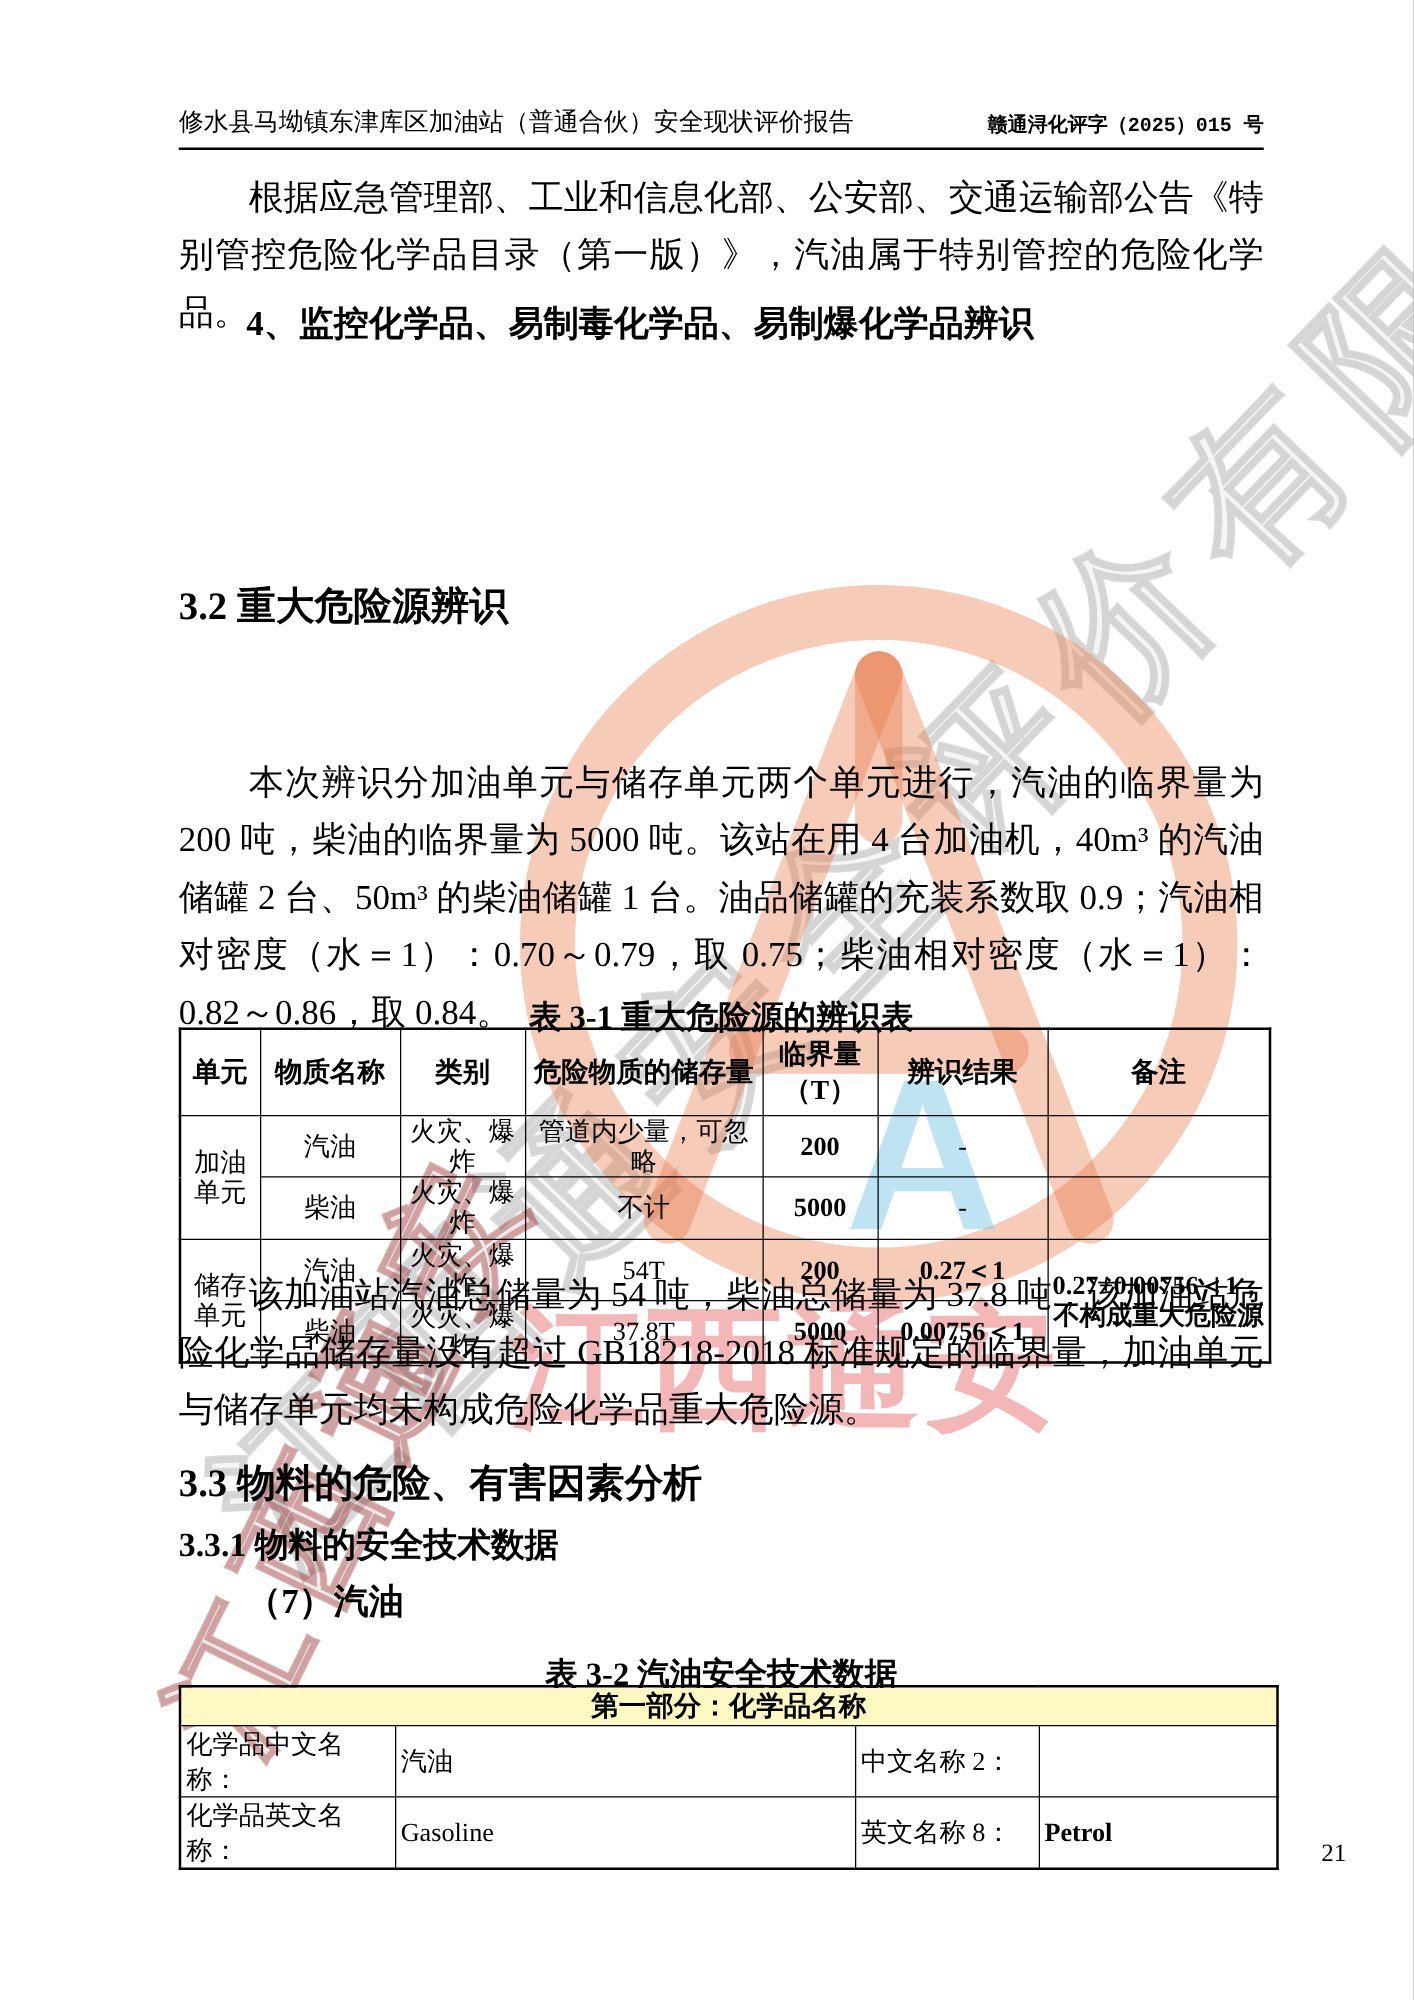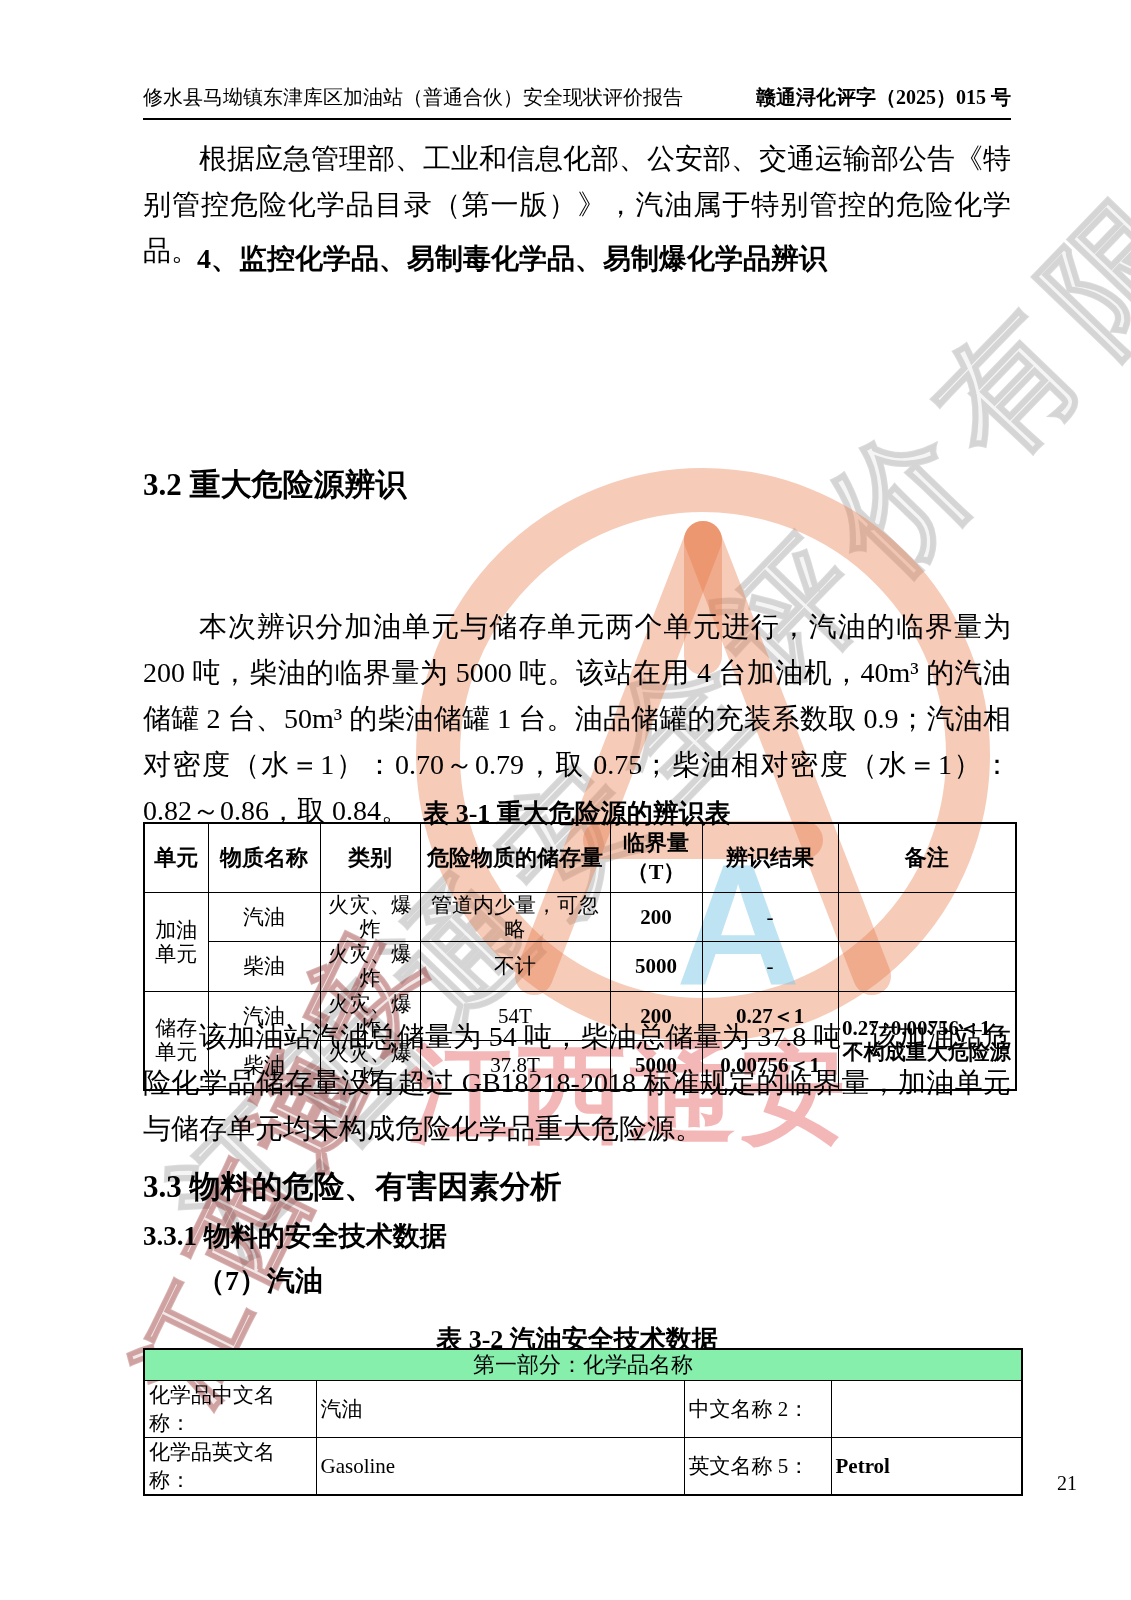--- a/index.html
+++ b/index.html
@@ -40,42 +40,42 @@
   .wm-red{
     left:408px;top:1040px;white-space:nowrap;
     font-family:"Liberation Sans","DejaVu Sans",sans-serif;
     font-size:108px;font-weight:bold;line-height:1;letter-spacing:2px;
     color:#E87272;opacity:0.5;
   }
 
   
   .hdr{left:143px;top:84px;width:868px;display:flex;justify-content:space-between;align-items:flex-end;}
   .hdr-left{font-size:20px;}
-  .hdr-right{font-size:20px;font-weight:bold;}
+  .hdr-right{font-size:16px;font-weight:bold;font-family:Liberation Mono, monospace;}
   .hdr-rule{left:143px;top:118px;width:868px;border-bottom:2px solid #000;height:0;}
 
   
   .para{left:143px;width:868px;font-size:28px;line-height:46px;text-align:justify;text-indent:2em;}
   .h-big{left:143px;width:868px;font-size:31px;font-weight:bold;}
   .h-mid{left:143px;width:868px;font-size:27px;font-weight:bold;}
   .h-item{left:197px;width:814px;font-size:28px;font-weight:bold;}
   .caption{left:143px;width:868px;font-size:26px;font-weight:bold;text-align:center;margin-top:10px;}
 
   
   table{border-collapse:collapse;table-layout:fixed;background:transparent;}
   .t1{left:143px;top:822px;width:872px;}
   .t1 th,.t1 td{border:1px solid #000;text-align:center;vertical-align:middle;padding:0 2px;overflow:hidden;}
   .t1{border:2px solid #000;}
   .t1 th{height:68px;font-size:22px;font-weight:bold;white-space:pre-line;line-height:1.3;}
   .t1 td{height:31px;font-size:21px;line-height:1.15;}
   .pre{white-space:pre-line;}
   .b{font-weight:bold;}
   .t2{left:143px;top:1348px;width:878px;border:2px solid #000;}
   .t2 td{border:1px solid #000;vertical-align:middle;font-size:21px;height:28px;padding:0 4px;overflow:hidden;}
-  .t2 .sect{background:#86efac;text-align:center;font-weight:normal;font-size:22px;height:30px;}
+  .t2 .sect{background:#fef9c3;text-align:center;font-weight:bold;font-size:22px;height:30px;}
   .t2 .lab{text-align:left;}
   .pagenum{left:0;top:1472px;width:1077px;text-align:right;font-size:20px;}
 </style>
 </head>
 <body>
 
 <div class="page">
 
   <div class="wm wm-diagonal">江西通安全评价有限公司</div>
   <div class="wm wm-ring"></div>
@@ -195,21 +195,21 @@
         </tr>
         <tr>
           <td class="lab">化学品中文名称：</td>
           <td class="lab">汽油</td>
           <td class="lab">中文名称 2：</td>
           <td class="lab"></td>
         </tr>
         <tr>
           <td class="lab">化学品英文名称：</td>
           <td class="lab">Gasoline</td>
-          <td class="lab">英文名称 5：</td>
+          <td class="lab">英文名称 8：</td>
           <td class="lab b">Petrol</td>
         </tr>
       </tbody>
     </table>
 
     <div class="abs pagenum">21</div>
 
   </div>
 </div>
 

